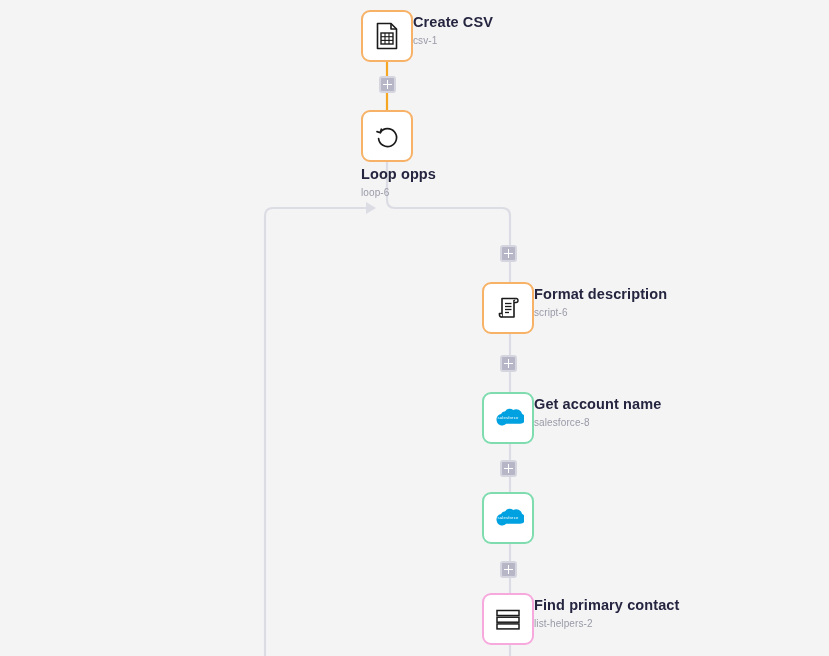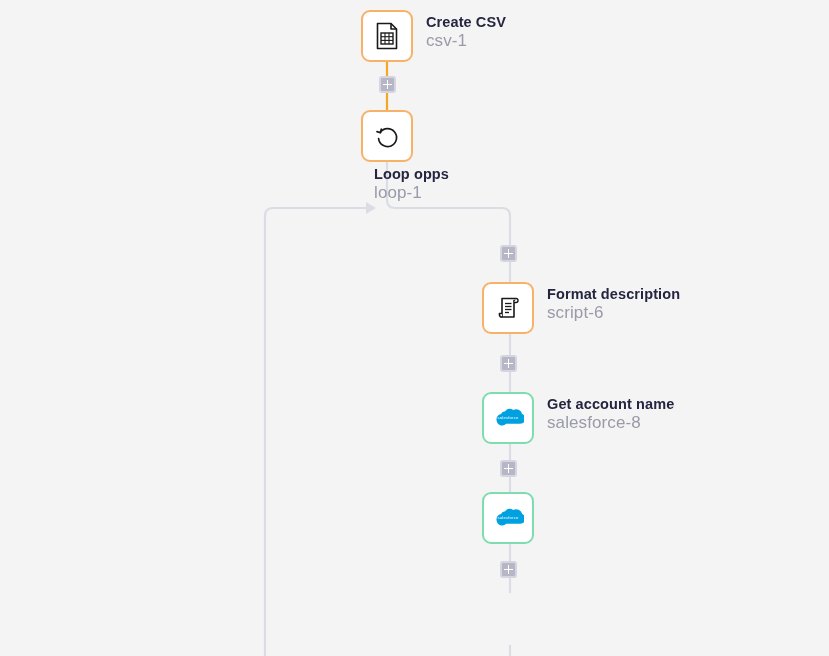--- a/index.html
+++ b/index.html
@@ -39,33 +39,32 @@
     display: flex;
     align-items: center;
     justify-content: center;
     flex: 0 0 auto;
     box-shadow: 0 0 0 0 rgba(0,0,0,0);
   }
   .node-box.accent-orange { border-color: #f7b267; }
   .node-box.accent-green  { border-color: #7fdcae; }
   .node-box.accent-pink   { border-color: #f7a8dd; }
   .node-label {
-    margin-left: 13px;
     padding-top: 4px;
     white-space: nowrap;
   }
   .node-title {
     font-size: 14.5px;
     font-weight: bold;
     color: #252540;
     line-height: 17px;
     letter-spacing: .1px;
   }
   .node-sub {
-    font-size: 17px;
+    font-size: 10px;
     color: #9a9aa8;
     line-height: 16px;
     margin-top: 2px;
     letter-spacing: .1px;
   }
   
   .plus-btn {
     position: absolute;
     width: 17px;
     height: 17px;
@@ -141,21 +140,21 @@
     <div class="node-box accent-orange">
       <span>
         <svg class="icon-svg" width="30" height="30" viewBox="0 0 30 30">
           <path d="M8.2,11.4 A9,9 0 1 1 6.6,17.6" fill="none" stroke="#1a1a1a" stroke-width="1.7" stroke-linecap="round"></path>
           <polyline points="5.0,10.6 8.4,11.8 9.3,8.2" fill="none" stroke="#1a1a1a" stroke-width="1.7" stroke-linecap="round" stroke-linejoin="round"></polyline>
         </svg>
       </span>
     </div>
     <div class="node-label">
       <div class="node-title">Loop opps</div>
-      <div class="node-sub">loop-1</div>
+      <div class="node-sub">loop-6</div>
     </div>
   </div>
 
   <div class="node" style="left:482px; top:282px;">
     <div class="node-box accent-orange">
       <span>
         <svg class="icon-svg" width="30" height="30" viewBox="0 0 30 30">
           <path d="M9,5.5 L23,5.5 L23,7.5 L21,7.5 L21,24 L9,24 Z" fill="#ffffff" stroke="#1a1a1a" stroke-width="1.6" stroke-linejoin="round"></path>
           <path d="M23,5.5 A2,2 0 0 1 23,9.5 L21,9.5" fill="#ffffff" stroke="#1a1a1a" stroke-width="1.4" stroke-linejoin="round"></path>
           <path d="M9,24 A2.6,2.6 0 0 1 6.4,21.4 L6.4,20.4 L9,20.4" fill="#ffffff" stroke="#1a1a1a" stroke-width="1.5" stroke-linejoin="round"></path>
@@ -199,20 +198,35 @@
                    a5.0,5.0 0 0 1 -2.0,9.6 l-14.0,0
                    a5.6,5.6 0 0 1 -9.6,-3.2
                    a5.4,5.4 0 0 1 4.4,-6.4
                    a5.2,5.2 0 0 1 4.2,-2.9 z" fill="#00a1e0"></path>
           <text x="16" y="13.2" font-family="'Liberation Sans', sans-serif" font-size="4.2" fill="#ffffff" text-anchor="middle" letter-spacing="0.2">salesforce</text>
         </svg>
       </span>
     </div>
   </div>
 
+  <div class="node" style="left:482px; top:593px;">
+    <div class="node-box accent-pink">
+      <span>
+        <svg class="icon-svg" width="30" height="30" viewBox="0 0 30 30">
+          <rect x="4" y="6.5" width="22" height="5" fill="#ffffff" stroke="#1a1a1a" stroke-width="1.5"></rect>
+          <rect x="4" y="13.2" width="22" height="5" fill="#ffffff" stroke="#1a1a1a" stroke-width="1.5"></rect>
+          <rect x="4" y="19.9" width="22" height="5" fill="#ffffff" stroke="#1a1a1a" stroke-width="1.5"></rect>
+        </svg>
+      </span>
+    </div>
+    <div class="node-label">
+      <div class="node-title">Find primary contact</div>
+      <div class="node-sub">list-helpers-2</div>
+    </div>
+  </div>
 
   <div class="plus-btn" style="left:379px; top:76px;">
     <span class="bar-h"></span>
     <span class="bar-v"></span>
   </div>
   <div class="plus-btn" style="left:500px; top:245px;">
     <span class="bar-h"></span>
     <span class="bar-v"></span>
   </div>
   <div class="plus-btn" style="left:500px; top:355px;">

